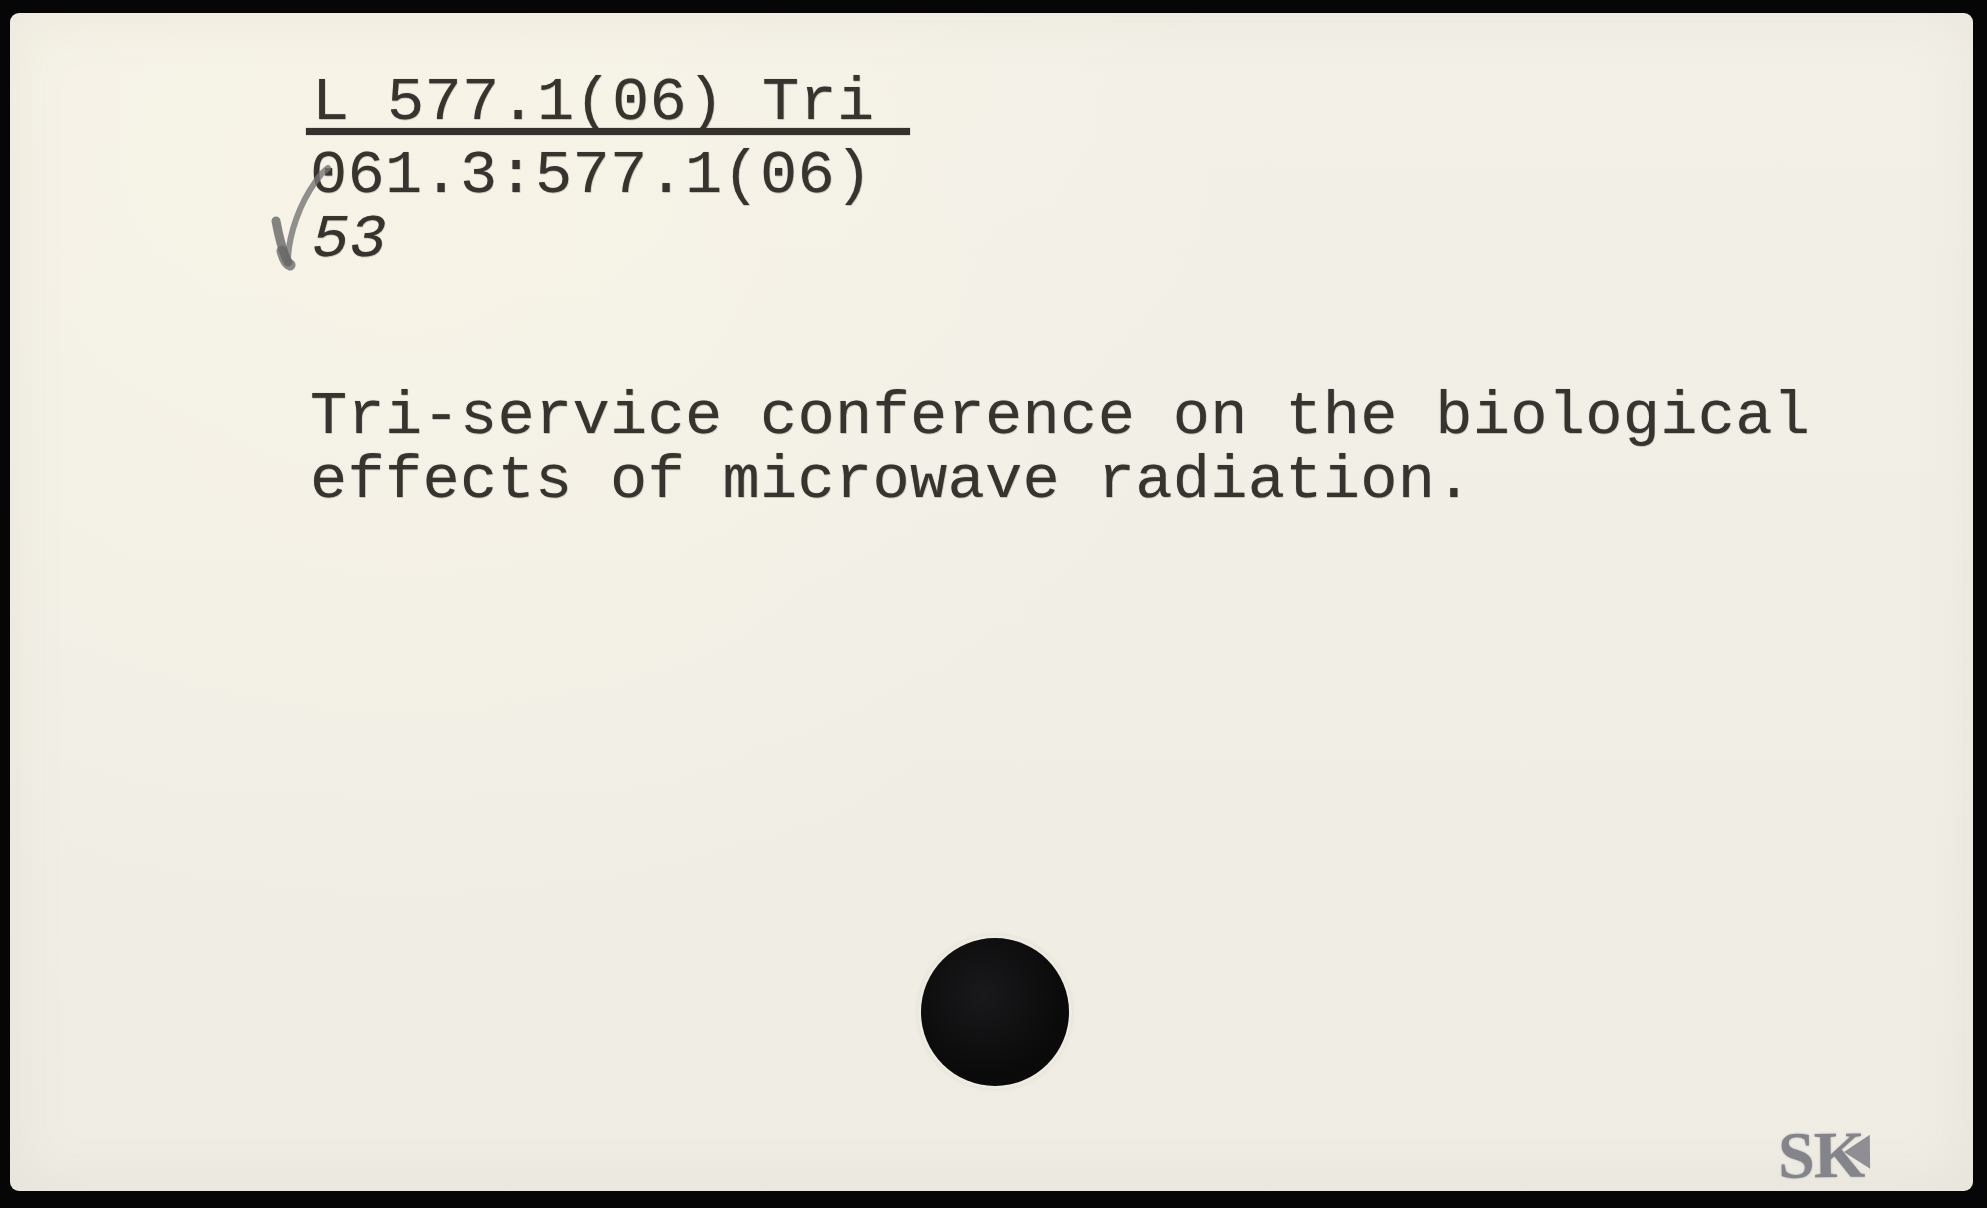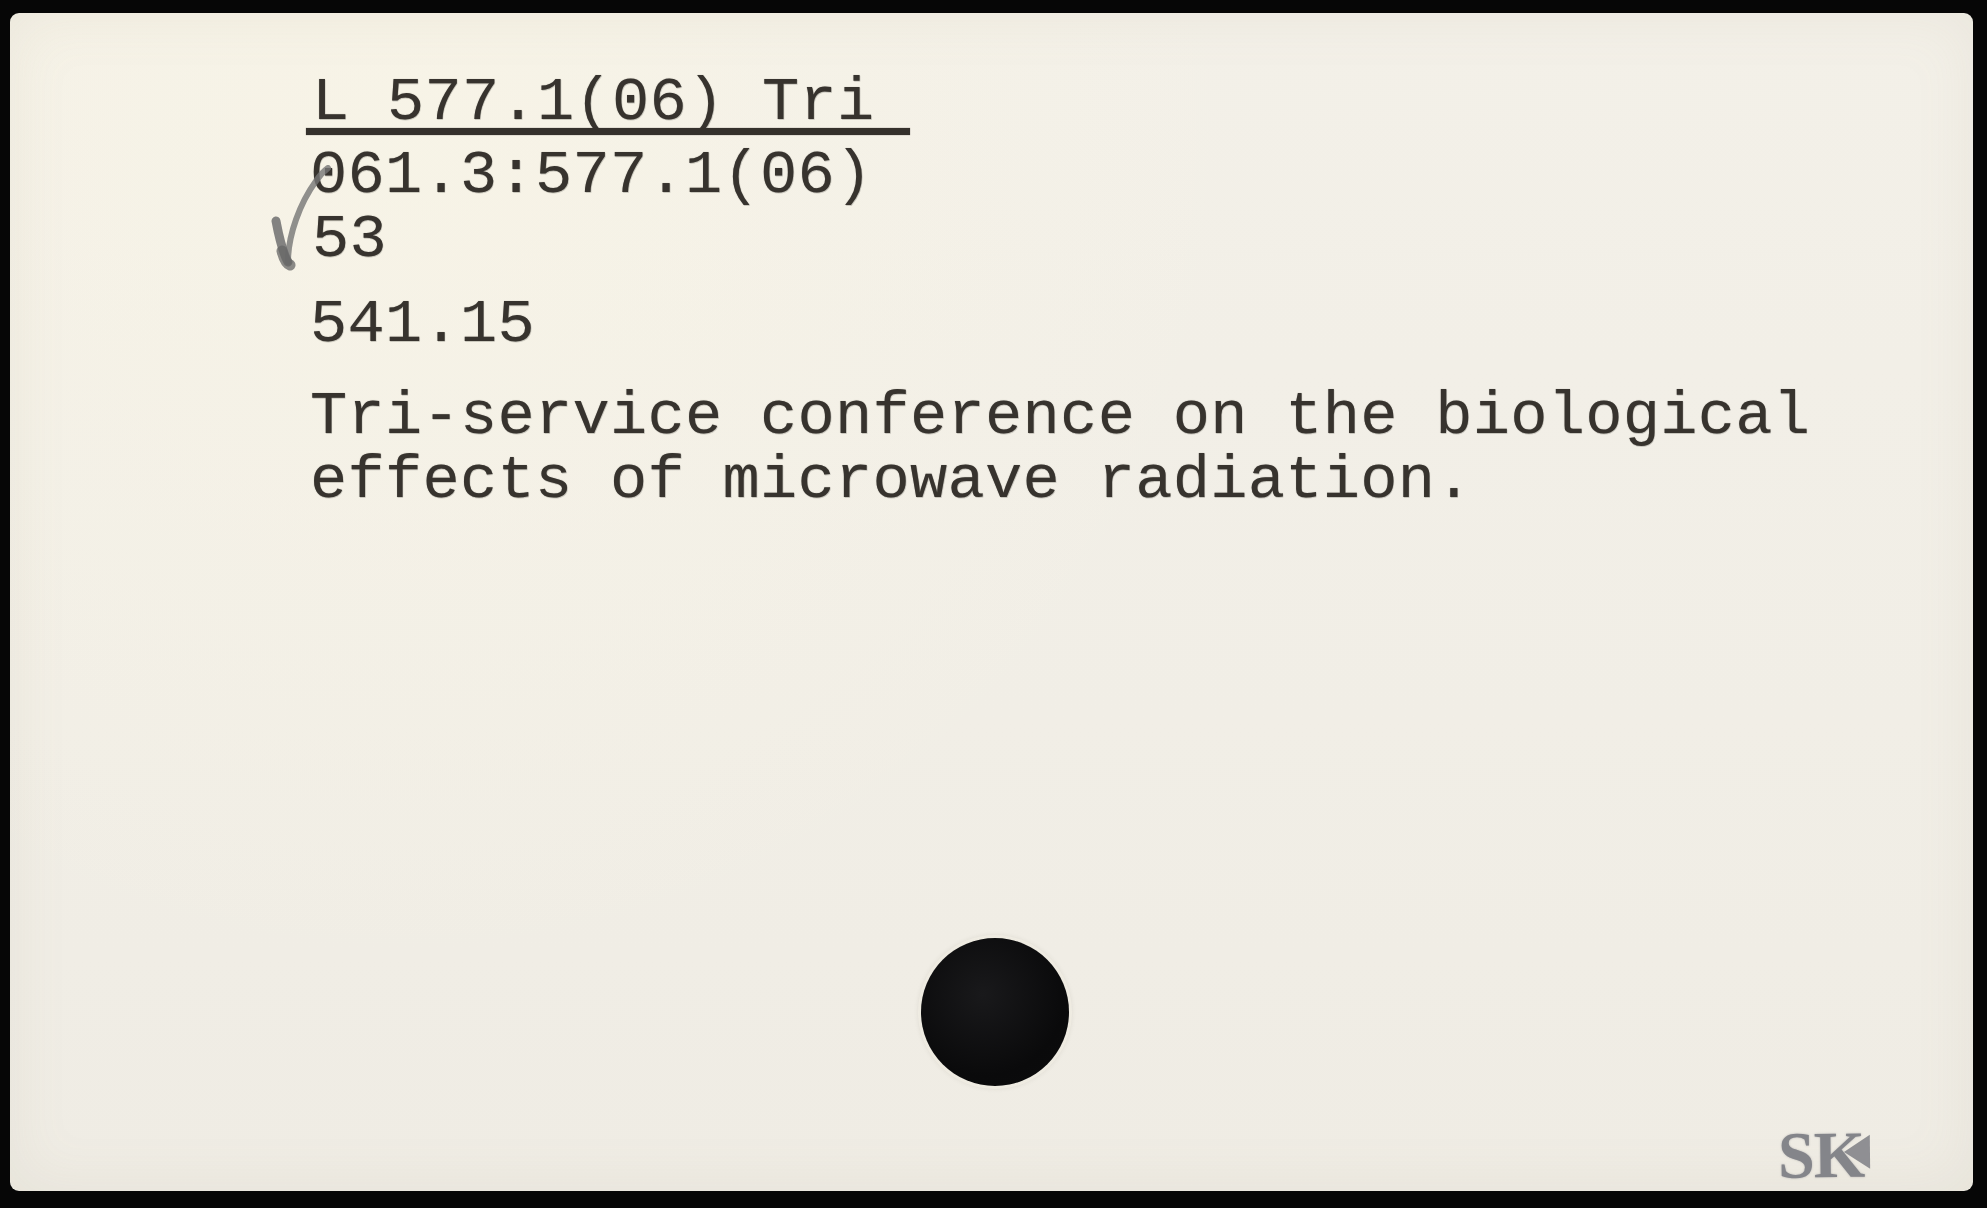--- a/index.html
+++ b/index.html
@@ -34,21 +34,21 @@
     text-shadow:0 0 1px rgba(52,48,43,.45), .6px .6px 0 rgba(52,48,43,.18);
   }
   .call-1{left:302px;top:57px;}
   .call-underline{
     position:absolute;left:296px;top:115px;
     width:604px;height:7px;
     background:#35312c;
     box-shadow:0 0 1px rgba(52,48,43,.6);
   }
   .call-2{left:300px;top:130px;}
-  .call-3{left:302px;top:194px;}
+  .call-3{left:302px;top:194px;font-style:italic;}
   .call-4{left:300px;top:279px;}
   .heading{left:300px;top:364px;line-height:64px;margin-top:8px;}
   .entry{left:302px;top:538px;line-height:66px;}
   .checkmark{
     position:absolute;left:256px;top:152px;
     width:68px;height:110px;
   }
   .hole-punch{
     position:absolute;
     left:911px;top:925px;
@@ -93,21 +93,20 @@
     <div class="tw call-2">061.3:577.1(06)</div>
 
     <svg class="checkmark" viewBox="0 0 68 110">
       <path d="M10 56 C13 72 17 88 22 97" fill="none" stroke="#6f6f6f" stroke-width="9" stroke-linecap="round" opacity="0.85"></path>
       <path d="M22 97 C22 70 34 38 50 16 C54 10 58 6 62 3" fill="none" stroke="#757575" stroke-width="6" stroke-linecap="round" opacity="0.8"></path>
       <path d="M16 86 C18 94 21 99 24 100" fill="none" stroke="#666" stroke-width="11" stroke-linecap="round" opacity="0.75"></path>
     </svg>
 
     <div class="tw call-3">53</div>
 
-    <div class="tw call-4">541.15</div>
 
     <div class="tw heading">Tri-service conference on the biological
 effects of microwave radiation.</div>
 
 
     <div class="hole-punch"></div>
 
     <div class="stamp">
       <span>SK</span>
       <span class="stamp-k-wedge"></span>

